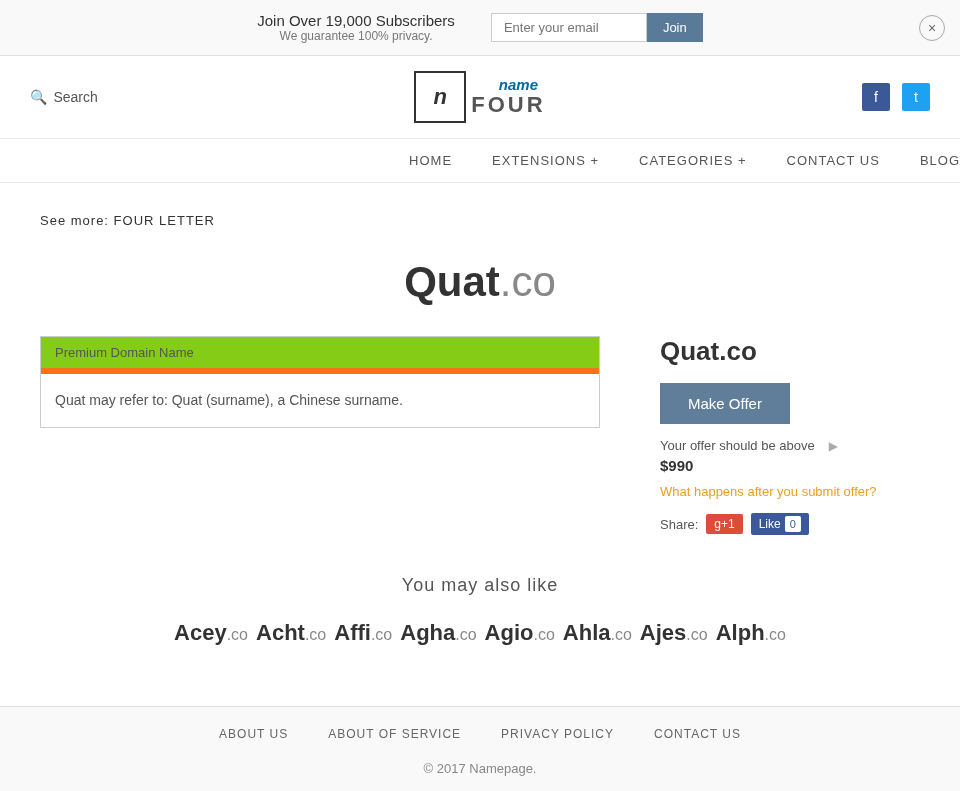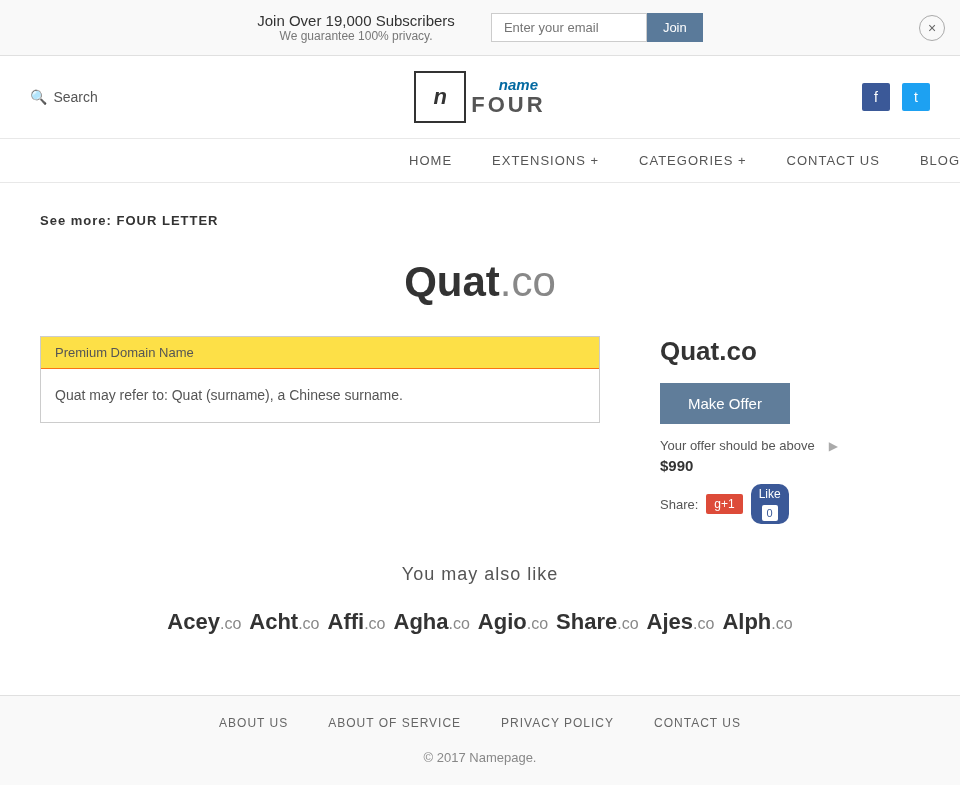--- a/index.html
+++ b/index.html
@@ -137,21 +137,21 @@
 
     .see-more {
       font-size: 13px;
       color: #888;
       margin-bottom: 30px;
       font-weight: bold;
       letter-spacing: 1px;
     }
     .see-more span {
       color: #333;
-      font-weight: bold;
+      font-weight: normal;
       margin-top: 40px;
     }
 
     
     .domain-display {
       text-align: center;
       margin-bottom: 30px;
     }
     .domain-display .domain-name {
       font-size: 42px;
@@ -170,22 +170,22 @@
       margin-bottom: 40px;
     }
 
     
     .left-panel { flex: 1; }
     .info-box {
       border: 1px solid #ccc;
       padding: 0;
     }
     .info-box-header {
-      background: #fde047;
-      border-bottom: 1px solid #f97316;
+      background: #84cc16;
+      border-bottom: 6px solid #f97316;
       padding: 8px 14px;
       font-size: 13px;
       color: #555;
     }
     .info-box-body {
       padding: 16px 14px;
       font-size: 14px;
       color: #555;
       line-height: 1.5;
     }
@@ -246,25 +246,24 @@
       cursor: pointer;
       border-radius: 2px;
     }
     .fb-like {
       background: #3b5998;
       color: #fff;
       border: none;
       padding: 3px 8px;
       font-size: 12px;
       cursor: pointer;
-      border-radius: 10px;
+      border-radius: 2px;
       display: inline-flex;
       align-items: center;
       gap: 4px;
-      flex-direction: column;
     }
     .fb-count {
       background: #fff;
       color: #3b5998;
       padding: 2px 5px;
       font-size: 11px;
       border-radius: 2px;
     }
     .arrow-right {
       color: #aaa;
@@ -398,20 +397,21 @@
     <div class="right-panel">
       <div class="domain-title">Quat.co</div>
       <div>
         <button class="make-offer-btn">Make Offer</button>
       </div>
       <div class="offer-min">
         <span>Your offer should be above</span>
         <span class="arrow-right">▶</span>
       </div>
       <div class="offer-amount">$990</div>
+      <a class="offer-link">What happens after you submit offer?</a>
       <div class="share-row">
         <span>Share:</span>
         <button class="gplus-btn">g+1</button>
         <button class="fb-like">
           <span>Like</span>
           <span class="fb-count">0</span>
         </button>
       </div>
     </div>
 
@@ -429,21 +429,21 @@
       <a class="also-like-item">
         <span>Affi</span><span class="item-ext">.co</span>
       </a>
       <a class="also-like-item">
         <span>Agha</span><span class="item-ext">.co</span>
       </a>
       <a class="also-like-item">
         <span>Agio</span><span class="item-ext">.co</span>
       </a>
       <a class="also-like-item">
-        <span>Share</span><span class="item-ext">.co</span>
+        <span>Ahla</span><span class="item-ext">.co</span>
       </a>
       <a class="also-like-item">
         <span>Ajes</span><span class="item-ext">.co</span>
       </a>
       <a class="also-like-item">
         <span>Alph</span><span class="item-ext">.co</span>
       </a>
     </div>
   </div>
 

